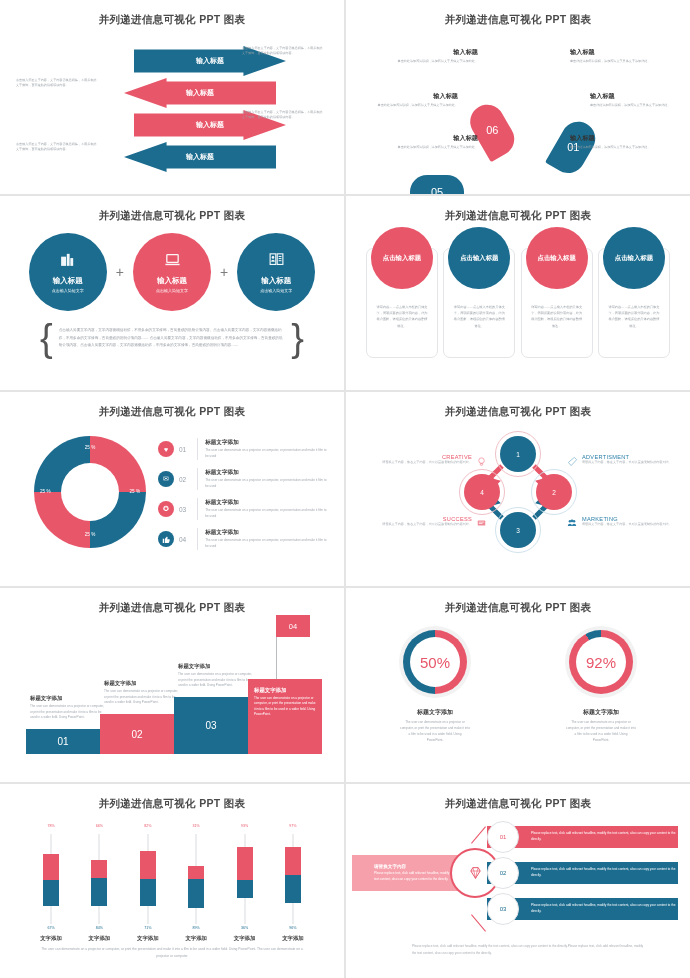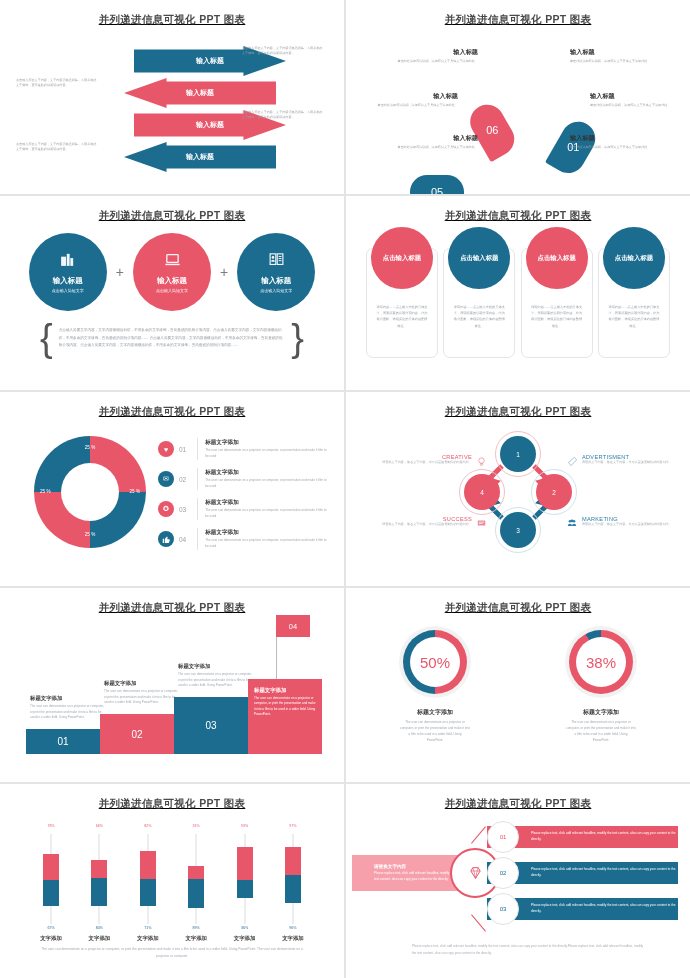--- a/index.html
+++ b/index.html
@@ -20,21 +20,20 @@
   }
   .slide {
     background: #ffffff;
     position: relative;
     overflow: hidden;
   }
   .slide-inner {
     position: absolute;
     left: 6px; right: 6px; top: 4px; bottom: 6px;
     background: #fff;
-    text-decoration: underline;
   }
   .title {
     text-align: center;
     font-size: 10.5px;
     color: #4a4a4a;
     font-weight: bold;
     letter-spacing: .3px;
     padding-top: 9px;
     white-space: nowrap;
   }
@@ -492,21 +491,21 @@
           <div class="inner" style="background: conic-gradient(#e8566a 0 50%, #1b6c8f 50% 100%);">
             <div class="hole">50%</div>
           </div>
         </div>
         <div class="h">标题文字添加</div>
         <div class="p">The user can demonstrate on a projector or computer, or print the presentation and make it into a film to be used in a wider field. Using PowerPoint.</div>
       </div>
       <div class="ringwrap">
         <div class="ring">
           <div class="inner" style="background: conic-gradient(#e8566a 0 92%, #1b6c8f 92% 100%);">
-            <div class="hole">38%</div>
+            <div class="hole">92%</div>
           </div>
         </div>
         <div class="h">标题文字添加</div>
         <div class="p">The user can demonstrate on a projector or computer, or print the presentation and make it into a film to be used in a wider field. Using PowerPoint.</div>
       </div>
     </div>
    </div>
   </div>
 
   <div class="slide">

